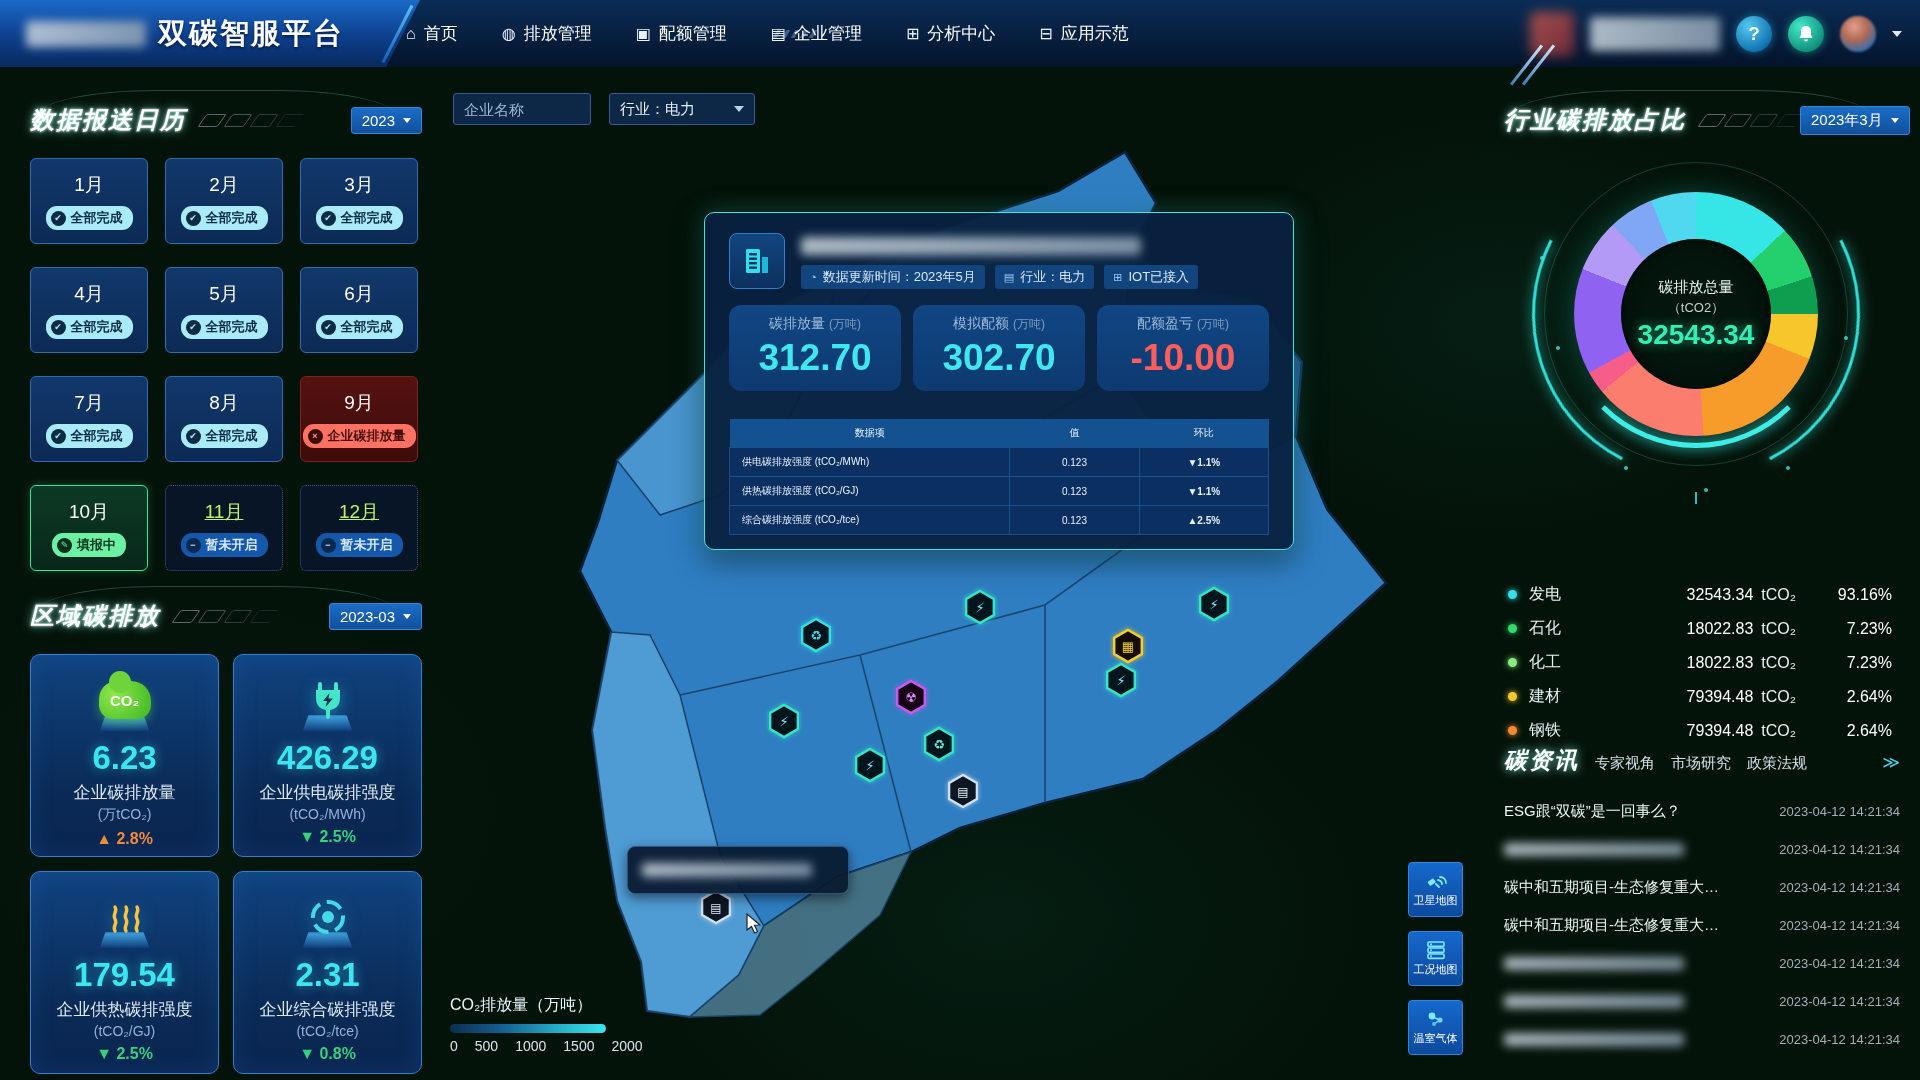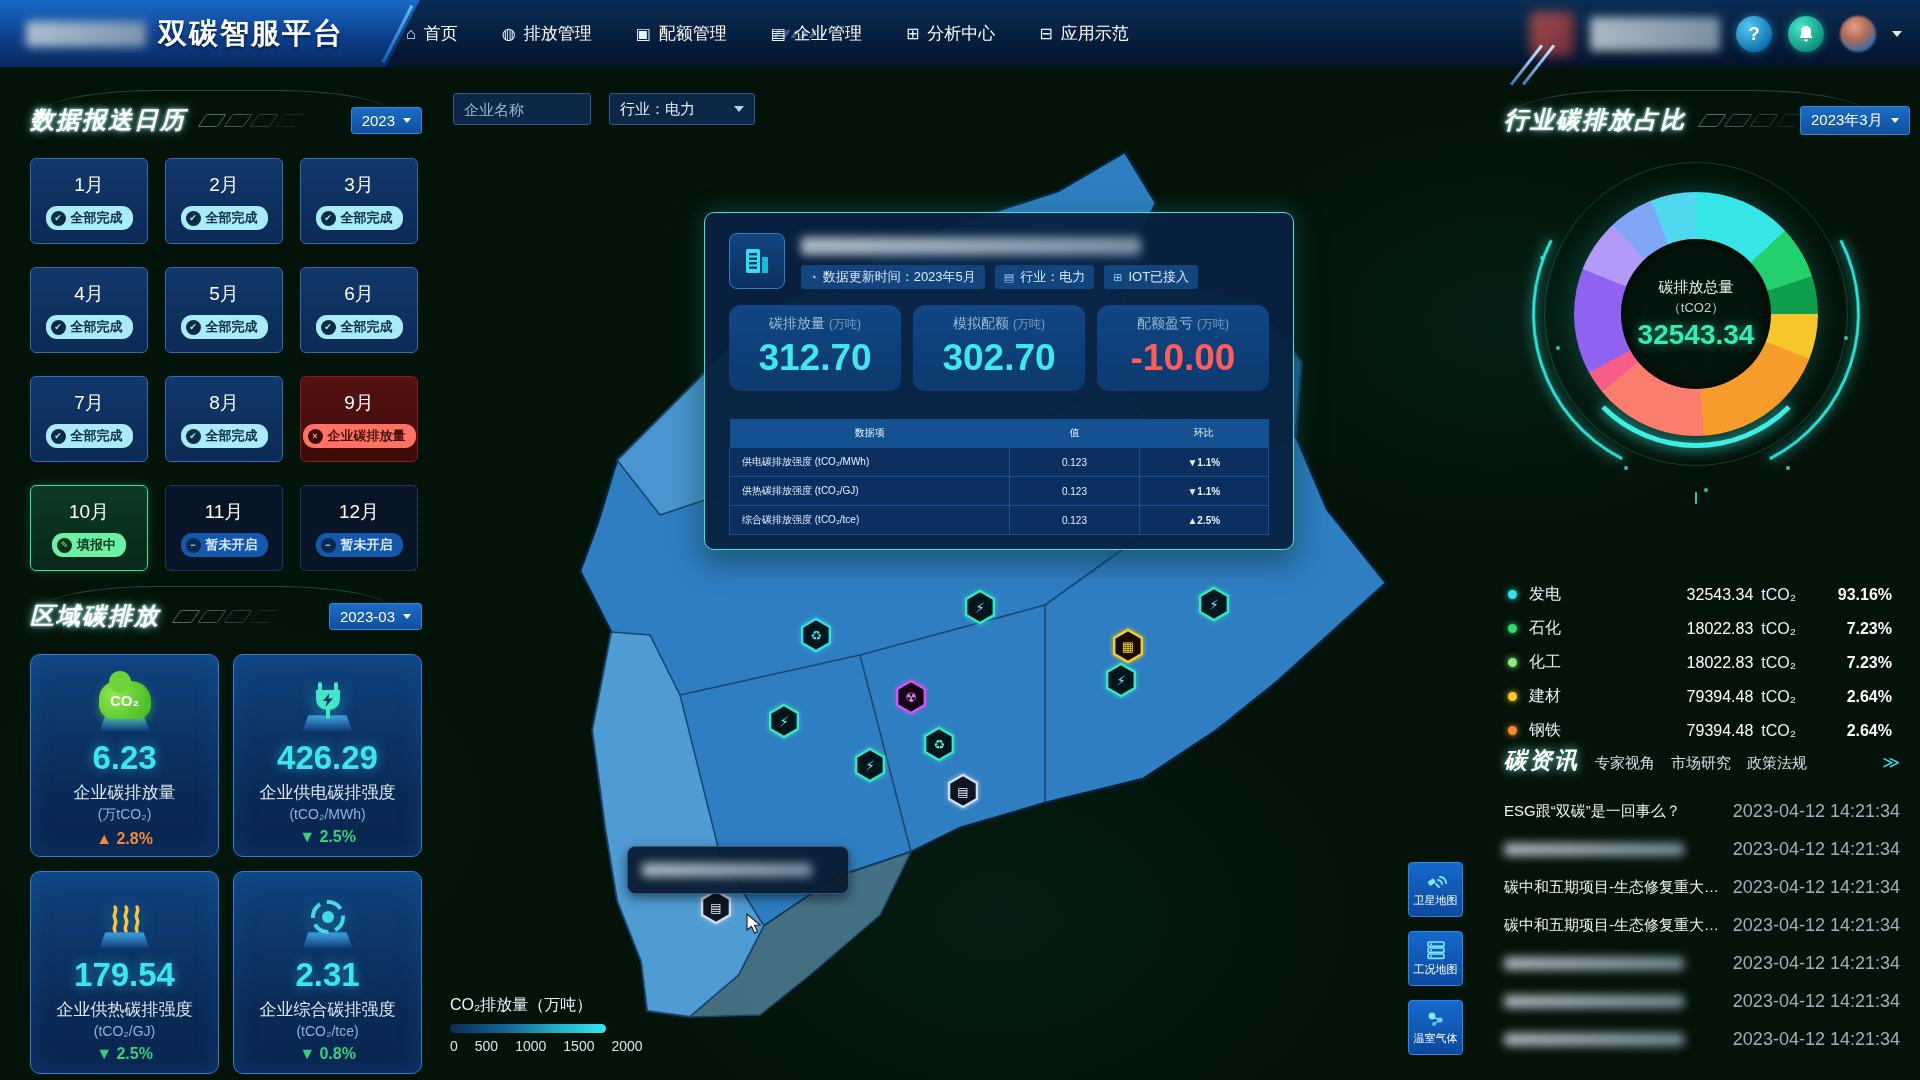--- a/index.html
+++ b/index.html
@@ -62,21 +62,21 @@
 
   
   .cal-section { position:absolute; left:30px; top:104px; width:392px; }
   .cal-grid { margin-top:22px; display:grid; grid-template-columns:repeat(3,118px); grid-auto-rows:86px; gap:23px 17px;text-align:right; }
   .m-card { border-radius:6px; display:flex; flex-direction:column; align-items:center; justify-content:center; gap:8px; cursor:pointer; }
   .m-label { font-size:19px; color:#fff; }
   .m-done { background:linear-gradient(180deg,#11386b,#0c2a55); border:1px solid #2e6cb4; }
   .m-overdue { background:linear-gradient(180deg,#551211,#3d0b0a); border:1px solid #7e221c; }
   .m-active { background:linear-gradient(180deg,#0d3a24,#07271a); border:1px solid #3ae396; box-shadow:0 0 10px rgba(58,227,150,.25); }
   .m-pending { background:#071526; border:1px dotted #2a5d9f; }
-  .m-pending .m-label { color:#ffffff; }
+  .m-pending .m-label { color:#bef264;text-decoration:underline; }
   .badge { display:flex; align-items:center; gap:5px; border-radius:11px; padding:3px 10px 3px 5px; font-size:13px; font-weight:bold; }
   .badge .bic { width:15px; height:15px; border-radius:50%; display:flex; align-items:center; justify-content:center;
     font-size:9px; font-weight:bold; }
   .b-done { background:#a9ebf9; color:#0a2b45; } .b-done .bic { background:#0b2b45; color:#a9ebf9; }
   .b-overdue { background:#ff7263; color:#47100a; } .b-overdue .bic { background:#3c0d06; color:#ff9a8e; }
   .b-active { background:#6cf0a4; color:#08351d; } .b-active .bic { background:#07301b; color:#6cf0a4; }
   .b-pending { background:#1358aa; color:#d9e9fb; } .b-pending .bic { background:#08294e; color:#cfe3fa; }
 
   
   .region-section { position:absolute; left:30px; top:600px; width:392px; }
@@ -183,33 +183,33 @@
   .arc-bottom { left:58px; top:44px; width:268px; height:268px; border:5px solid transparent;
     border-bottom-color:#3ff0e8; filter:drop-shadow(0 0 7px #3ff0e8); }
   .donut-dot { position:absolute; width:4px; height:4px; border-radius:50%; background:#3fe8e0; opacity:.8; }
   .donut-tick { position:absolute; left:191px; top:356px; width:2px; height:12px; background:#3fe8e0; opacity:.8; }
   .ind-legend { position:relative; margin-top:18px; display:flex; flex-direction:column; gap:13px; padding:0 4px; }
   .leg-row { display:flex; align-items:center; font-size:16px; cursor:pointer; }
   .leg-dot { width:9px; height:9px; border-radius:50%; margin-right:12px; flex:0 0 auto; }
   .leg-name { width:86px; color:#e4f4f6; }
   .leg-val { flex:1; text-align:right; color:#fff; }
   .leg-unit { margin-left:8px; color:#e4f4f6; }
-  .leg-pct { width:96px; text-align:right; color:#fff;font-weight:bold; }
+  .leg-pct { width:96px; text-align:right; color:#fff; }
 
   
   .news-section { position:absolute; left:1504px; top:745px; width:396px; }
   .news-head { display:flex; align-items:baseline; gap:16px; }
   .news-title { font-size:23px; font-weight:bold; font-style:italic; letter-spacing:2px; color:#fff;
     text-shadow:0 0 10px rgba(140,255,235,.85); white-space:nowrap; }
   .news-tab { font-size:15px; color:#cfe0e6; cursor:pointer; white-space:nowrap; }
   .news-more { margin-left:auto; color:#3fd9f0; font-size:17px; cursor:pointer; }
   .news-list { margin-top:16px; display:flex; flex-direction:column; }
   .news-row { height:38px; display:flex; align-items:center; justify-content:space-between; cursor:pointer; }
   .news-item-title { font-size:15px; color:#eef6f3; white-space:nowrap; overflow:hidden; text-overflow:ellipsis; max-width:215px;text-align:right; }
-  .news-time { font-size:18px; color:#9fb0ba; white-space:nowrap; }
+  .news-time { font-size:13px; color:#9fb0ba; white-space:nowrap; }
   .news-blur { width:180px; height:13px; }
 </style>
 </head>
 <body>
 
 <div id="app">
 
   <div class="navbar">
     <div class="nav-logo">
       <div class="blur-bar brand-blur"></div>

